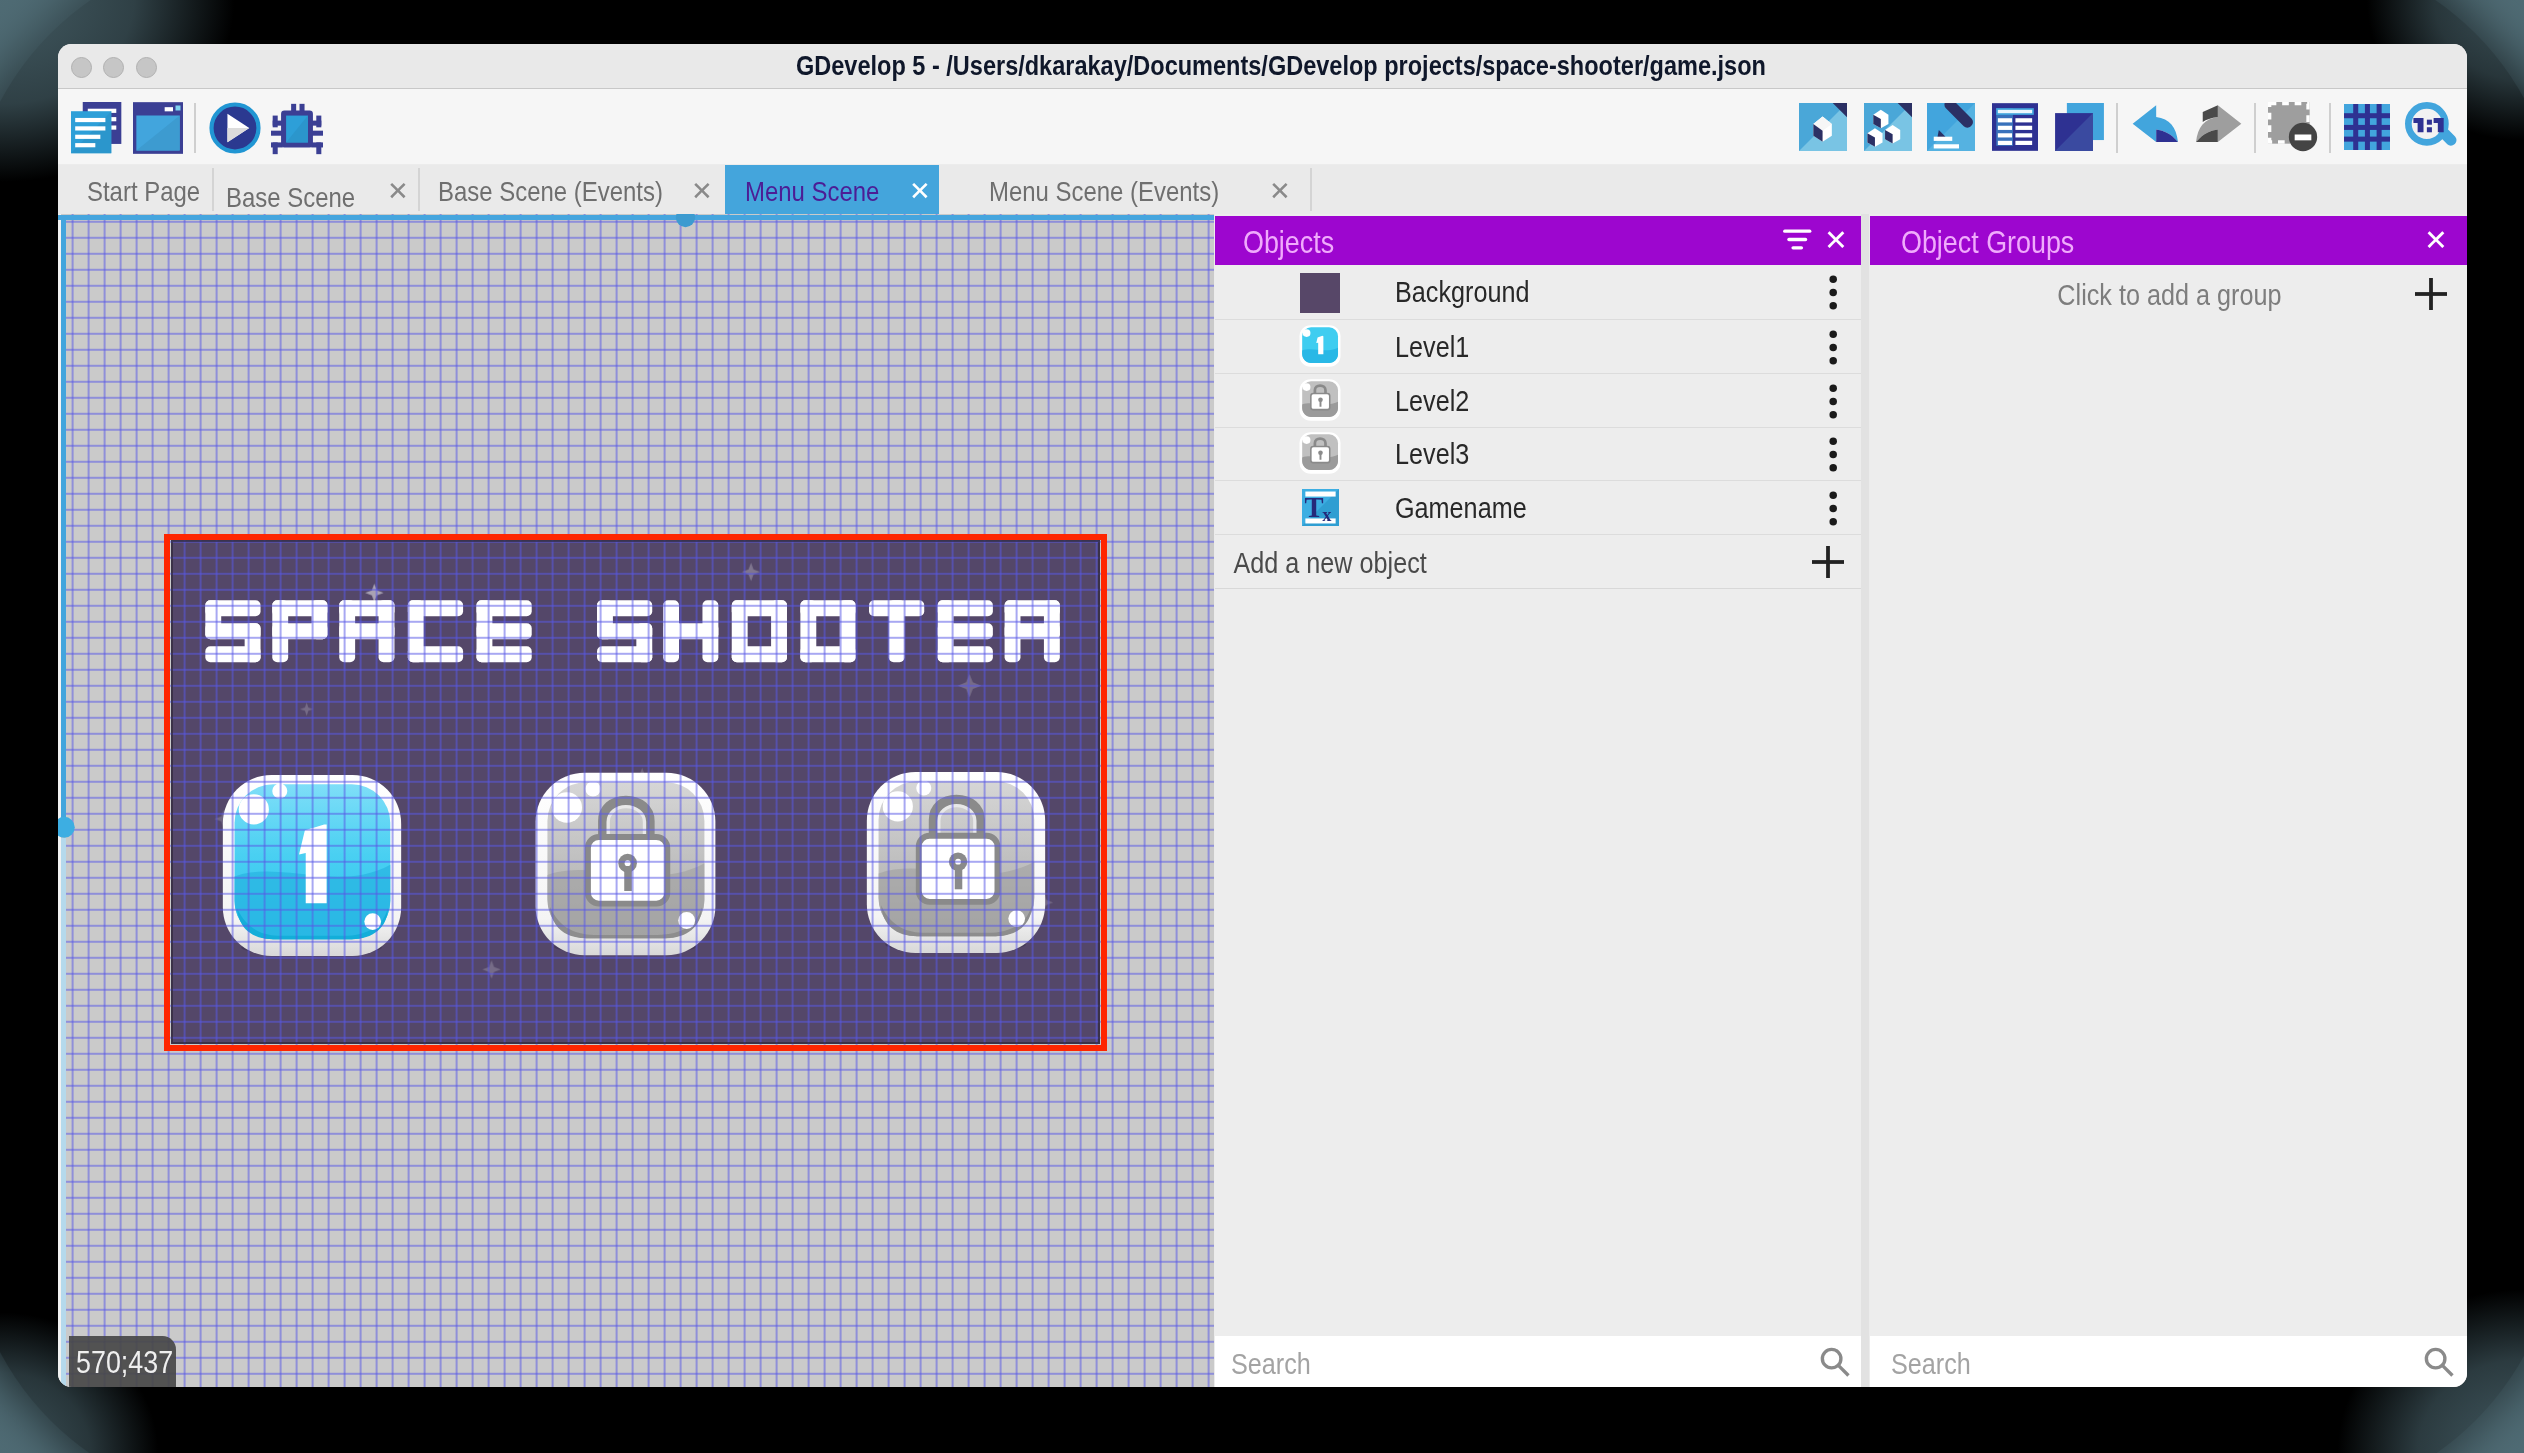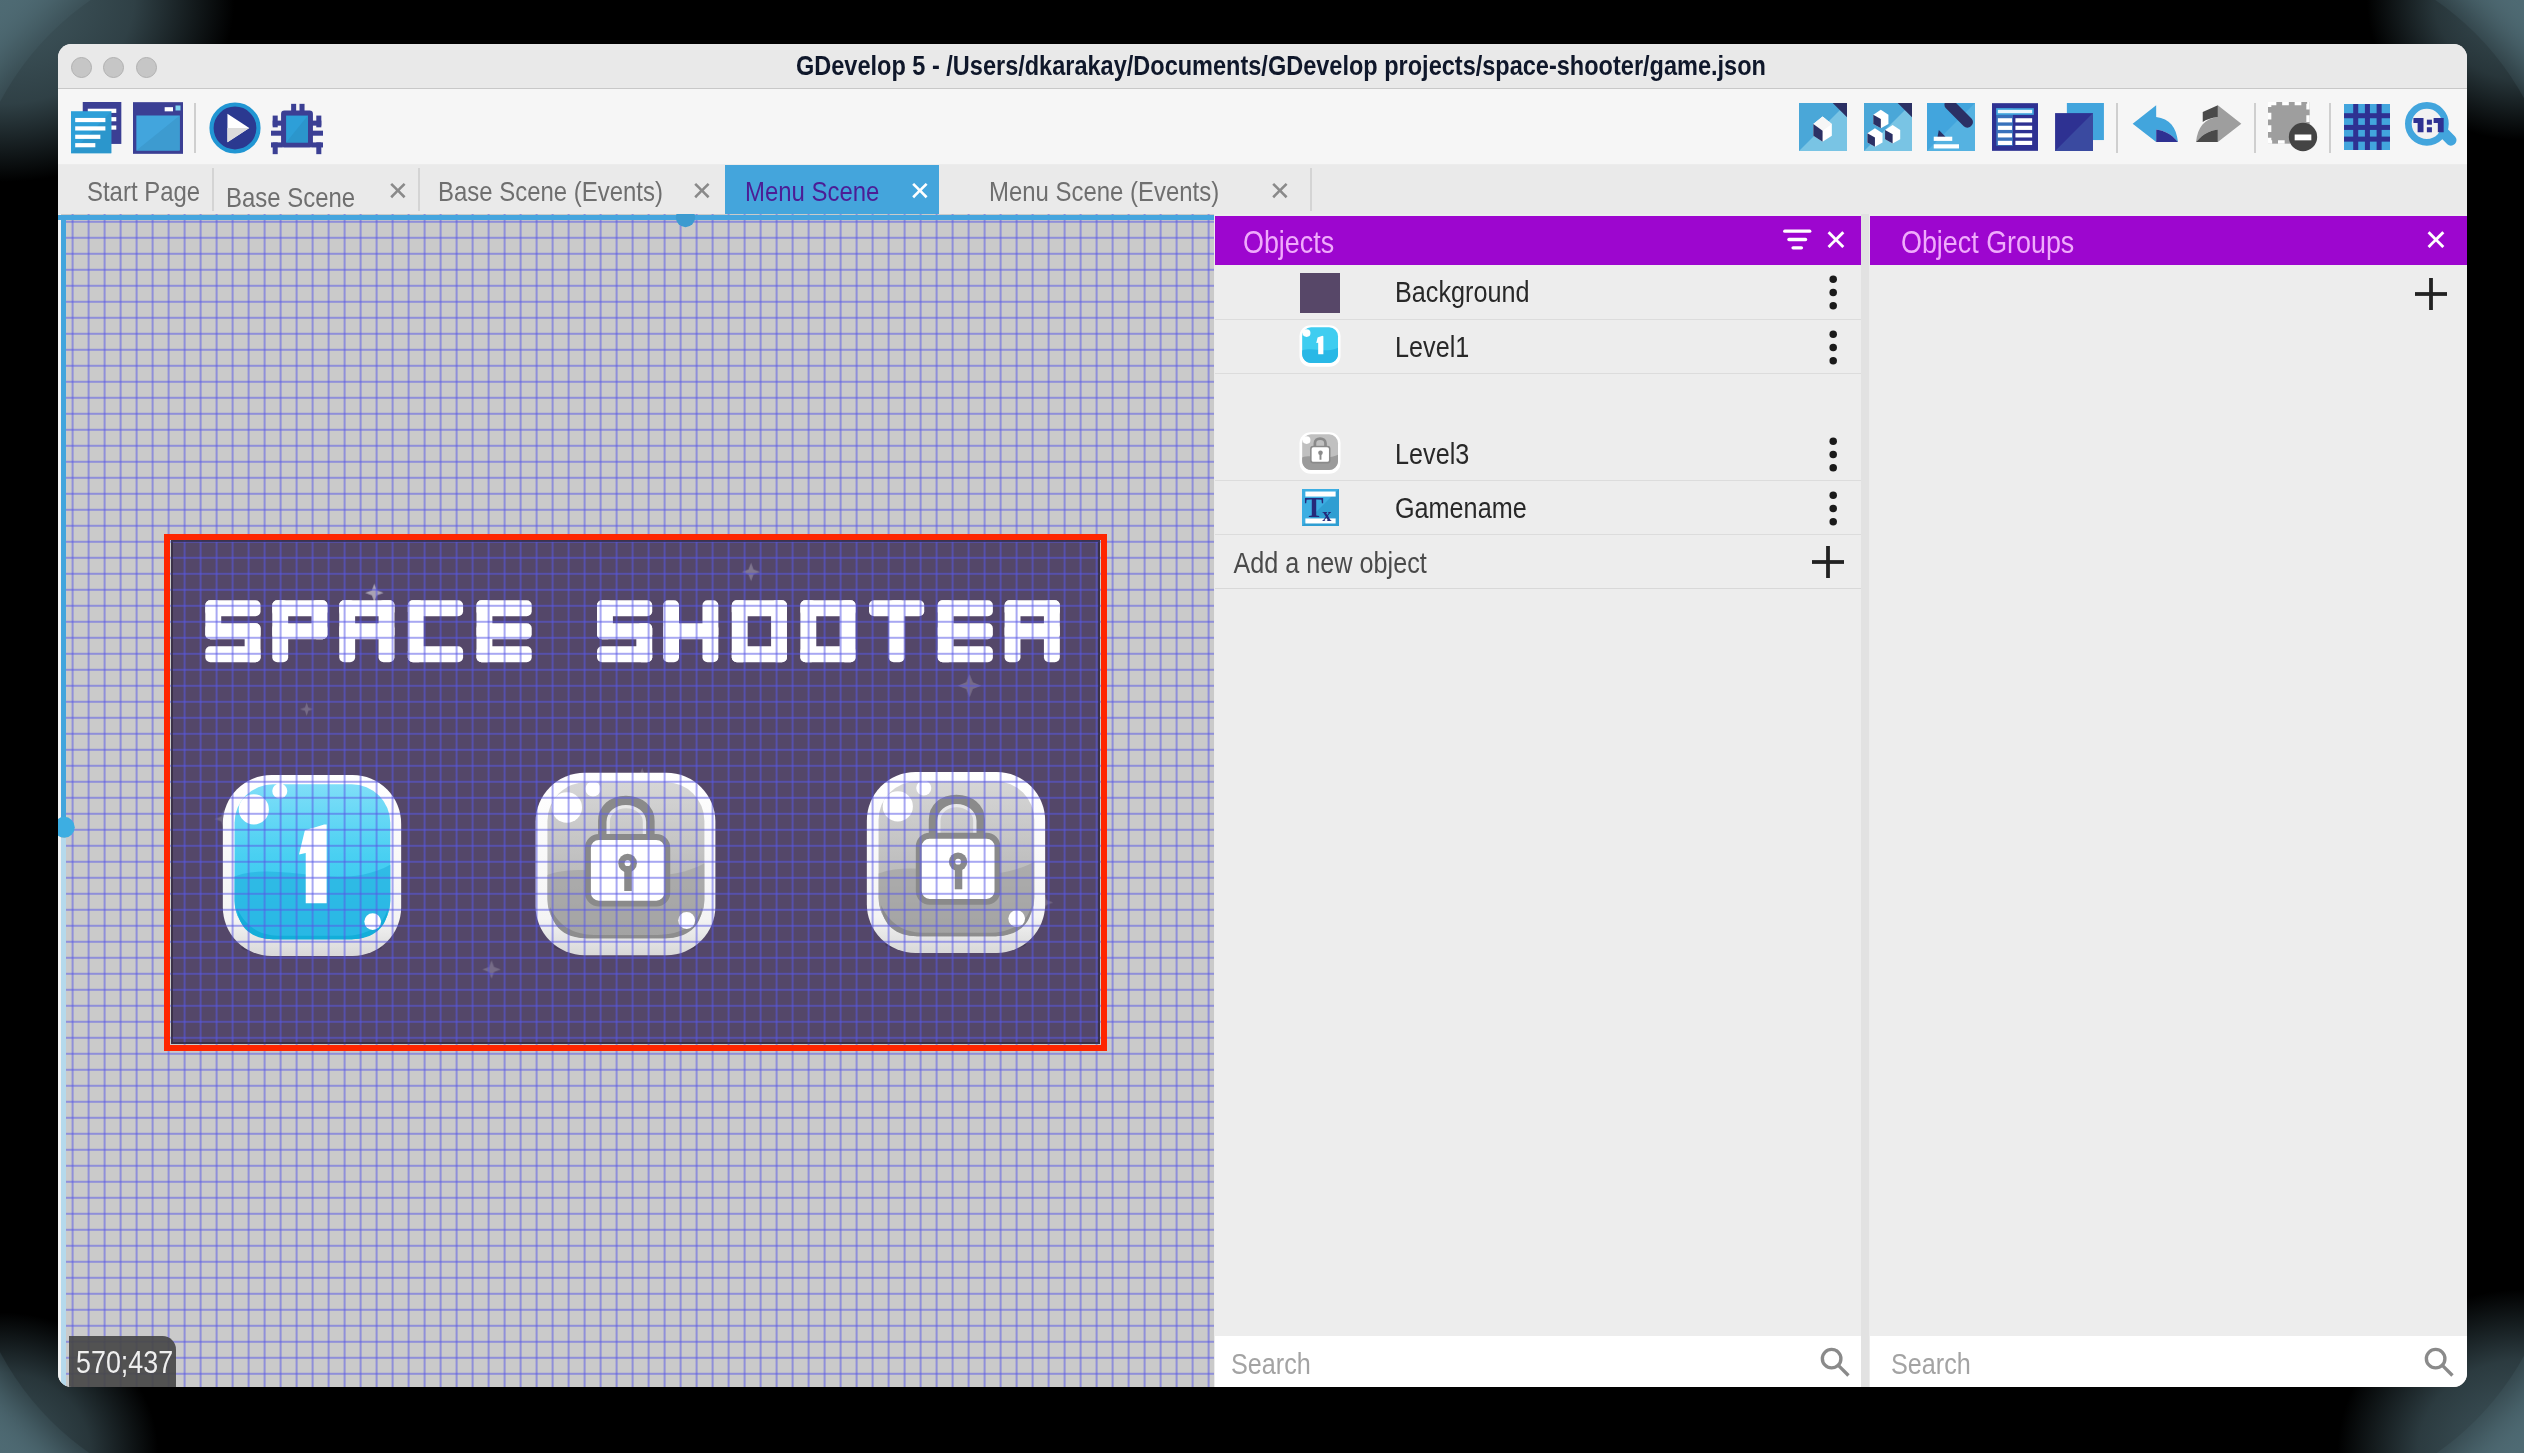--- a/index.html
+++ b/index.html
@@ -402,20 +402,40 @@
         </svg>
   <div class="rlabel"><span class="cx">Level1</span></div>
   <svg class="dots" width="8.4" height="35" viewBox="0 0 10 42">
           <g fill="#1a1a1a">
             <circle cx="5" cy="5" r="4.5"></circle>
             <circle cx="5" cy="21" r="4.5"></circle>
             <circle cx="5" cy="37" r="4.5"></circle>
           </g>
         </svg>
  </div>
+ <div class="row" style="top:160px">
+  <svg class="abs" style="left:84px;top:5px" width="42" height="42" viewBox="0 0 215 218">
+          <rect x="1" y="1" width="213" height="216" rx="58" fill="#fff"></rect>
+          <rect x="15" y="12" width="186" height="185" rx="46" fill="#c0c0c0"></rect>
+          <path d="M15 132 C70 112 140 150 201 118 L201 151 C201 177 180 197 155 197 L61 197 C36 197 15 177 15 151 Z" fill="#9b9b9b"></path>
+          <circle cx="38" cy="42" r="20" fill="#fff"></circle>
+          <path d="M81 79 L81 58 C81 44 92 34 108 34 C124 34 136 44 136 58 L136 79" fill="none" stroke="#8a8a8a" stroke-width="14"></path>
+          <rect x="60" y="75" width="98" height="84" rx="13" fill="#fff" stroke="#8a8a8a" stroke-width="8"></rect>
+          <circle cx="110" cy="108" r="12" fill="#8a8a8a"></circle>
+          <rect x="105" y="112" width="10" height="32" fill="#8a8a8a"></rect>
+        </svg>
+  <div class="rlabel"><span class="cx">Level2</span></div>
+  <svg class="dots" width="8.4" height="35" viewBox="0 0 10 42">
+          <g fill="#1a1a1a">
+            <circle cx="5" cy="5" r="4.5"></circle>
+            <circle cx="5" cy="21" r="4.5"></circle>
+            <circle cx="5" cy="37" r="4.5"></circle>
+          </g>
+        </svg>
+ </div>
  <div class="row" style="top:213px">
   <svg class="abs" style="left:84px;top:5px" width="42" height="42" viewBox="0 0 215 218">
           <rect x="1" y="1" width="213" height="216" rx="58" fill="#fff"></rect>
           <rect x="15" y="12" width="186" height="185" rx="46" fill="#c0c0c0"></rect>
           <path d="M15 132 C70 112 140 150 201 118 L201 151 C201 177 180 197 155 197 L61 197 C36 197 15 177 15 151 Z" fill="#9b9b9b"></path>
           <circle cx="38" cy="42" r="20" fill="#fff"></circle>
           <path d="M81 79 L81 58 C81 44 92 34 108 34 C124 34 136 44 136 58 L136 79" fill="none" stroke="#8a8a8a" stroke-width="14"></path>
           <rect x="60" y="75" width="98" height="84" rx="13" fill="#fff" stroke="#8a8a8a" stroke-width="8"></rect>
           <circle cx="110" cy="108" r="12" fill="#8a8a8a"></circle>
           <rect x="105" y="112" width="10" height="32" fill="#8a8a8a"></rect>
@@ -465,20 +485,21 @@
  </div>
 </div>
 <div class="abs" style="left:1803px;top:170px;width:8.4px;height:1173px;background:#e2e2e2"></div>
 
 <div class="panel" style="left:1812px;width:598px;height:1173px">
  <div class="phead">
   <div class="ptitle" style="left:31px"><span class="cx">Object Groups</span></div>
   <div class="abs" style="left:554px;top:8.4px;font-size:28.5px;color:#fff">✕</div>
  </div>
  <div class="abs" style="left:0;top:51px;width:100%;height:55px">
+  <div class="abs" style="left:0;width:100%;top:13.4px;text-align:center;font-size:30px;color:#7d7d7d"><span class="cxc">Click to add a group</span></div>
   <svg class="abs" style="right:21px;top:12.6px" width="32" height="32" viewBox="0 0 38 38">
           <g stroke="#222" stroke-width="4.5">
             <line x1="19" y1="0" x2="19" y2="38"></line>
             <line x1="0" y1="19" x2="38" y2="19"></line>
           </g>
         </svg>
  </div>
  <div class="srow">
   <div class="sph" style="left:21px"><span class="cx">Search</span></div>
   <svg class="abs" style="right:13.4px;top:10px" width="32" height="32" viewBox="0 0 38 38">

